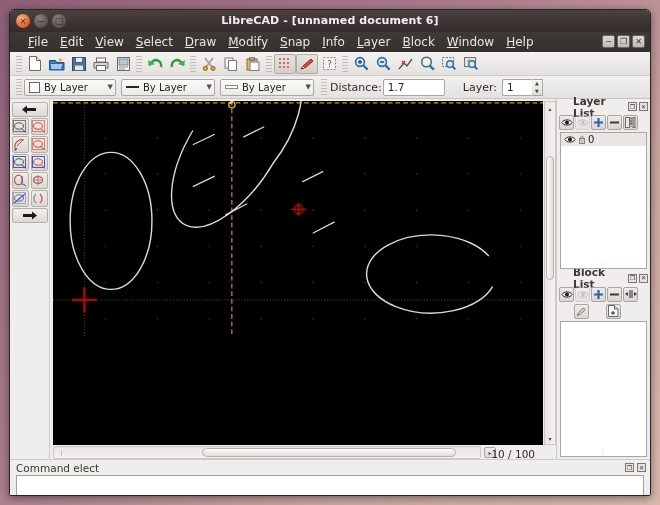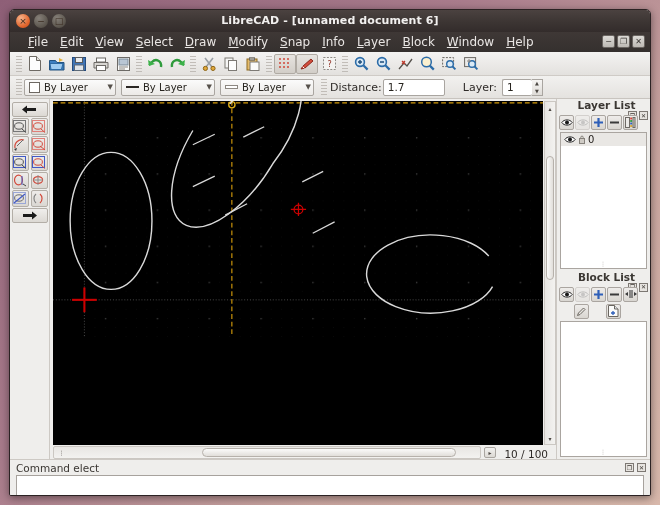--- a/index.html
+++ b/index.html
@@ -149,31 +149,31 @@
     border:1px solid #cbc7c2; border-radius:2px;
   }
   .sbar-h .thumb {
     position:absolute; top:1px; bottom:1px; left:148px; right:24px;
     background:linear-gradient(180deg,#fbfbfa,#e1deda);
     border:1px solid #b6b1ab; border-radius:5px;
   }
   .sbar-h .grip { position:absolute; left:2px; top:1px; width:11px; bottom:1px;
     display:flex;align-items:center;justify-content:center;font-size:6px;color:#4b4641;}
   #zoomlabel {
-    position:absolute; right:8px; bottom:-1px; font-size:10.5px; color:#2e2a27;
+    position:absolute; right:21px; bottom:-1px; font-size:10.5px; color:#2e2a27;
   }
   #paperArrow { position:absolute; right:60px; bottom:1px; width:12px;height:11px;
     border:1px solid #a9a5a0; background:linear-gradient(180deg,#f2f1ef,#dcd9d4);
     display:flex;align-items:center;justify-content:center;font-size:6px;color:#4b4641;border-radius:2px;}
   
   #rightdock { width:94px; background:#efeeec; border-left:1px solid #cdc9c4;
     display:flex; flex-direction:column; }
   .dock-title {
-    height:15px; display:flex; align-items:center; padding:0 2px 0 8px;
-    font-size:10.5px; color:#3b3733; font-weight:bold;flex-direction:column;
+    height:15px; display:flex; align-items:center; padding:0 2px 0 16px;
+    font-size:10.5px; color:#3b3733; font-weight:bold;
   }
   .dock-title .tbtns { margin-left:auto; display:flex; gap:2px; }
   .dock-title .tb {
     width:9px;height:9px; border:1px solid #7d7873; background:#e6e3df;
     display:flex;align-items:center;justify-content:center;font-size:6px;color:#3b3733;line-height:1;
   }
   .dock-tools { display:flex; gap:1px; padding:1px 2px; flex-wrap:wrap; }
   .dtool {
     width:15px;height:15px;
     background:linear-gradient(180deg,#eeecea,#d9d6d1);

